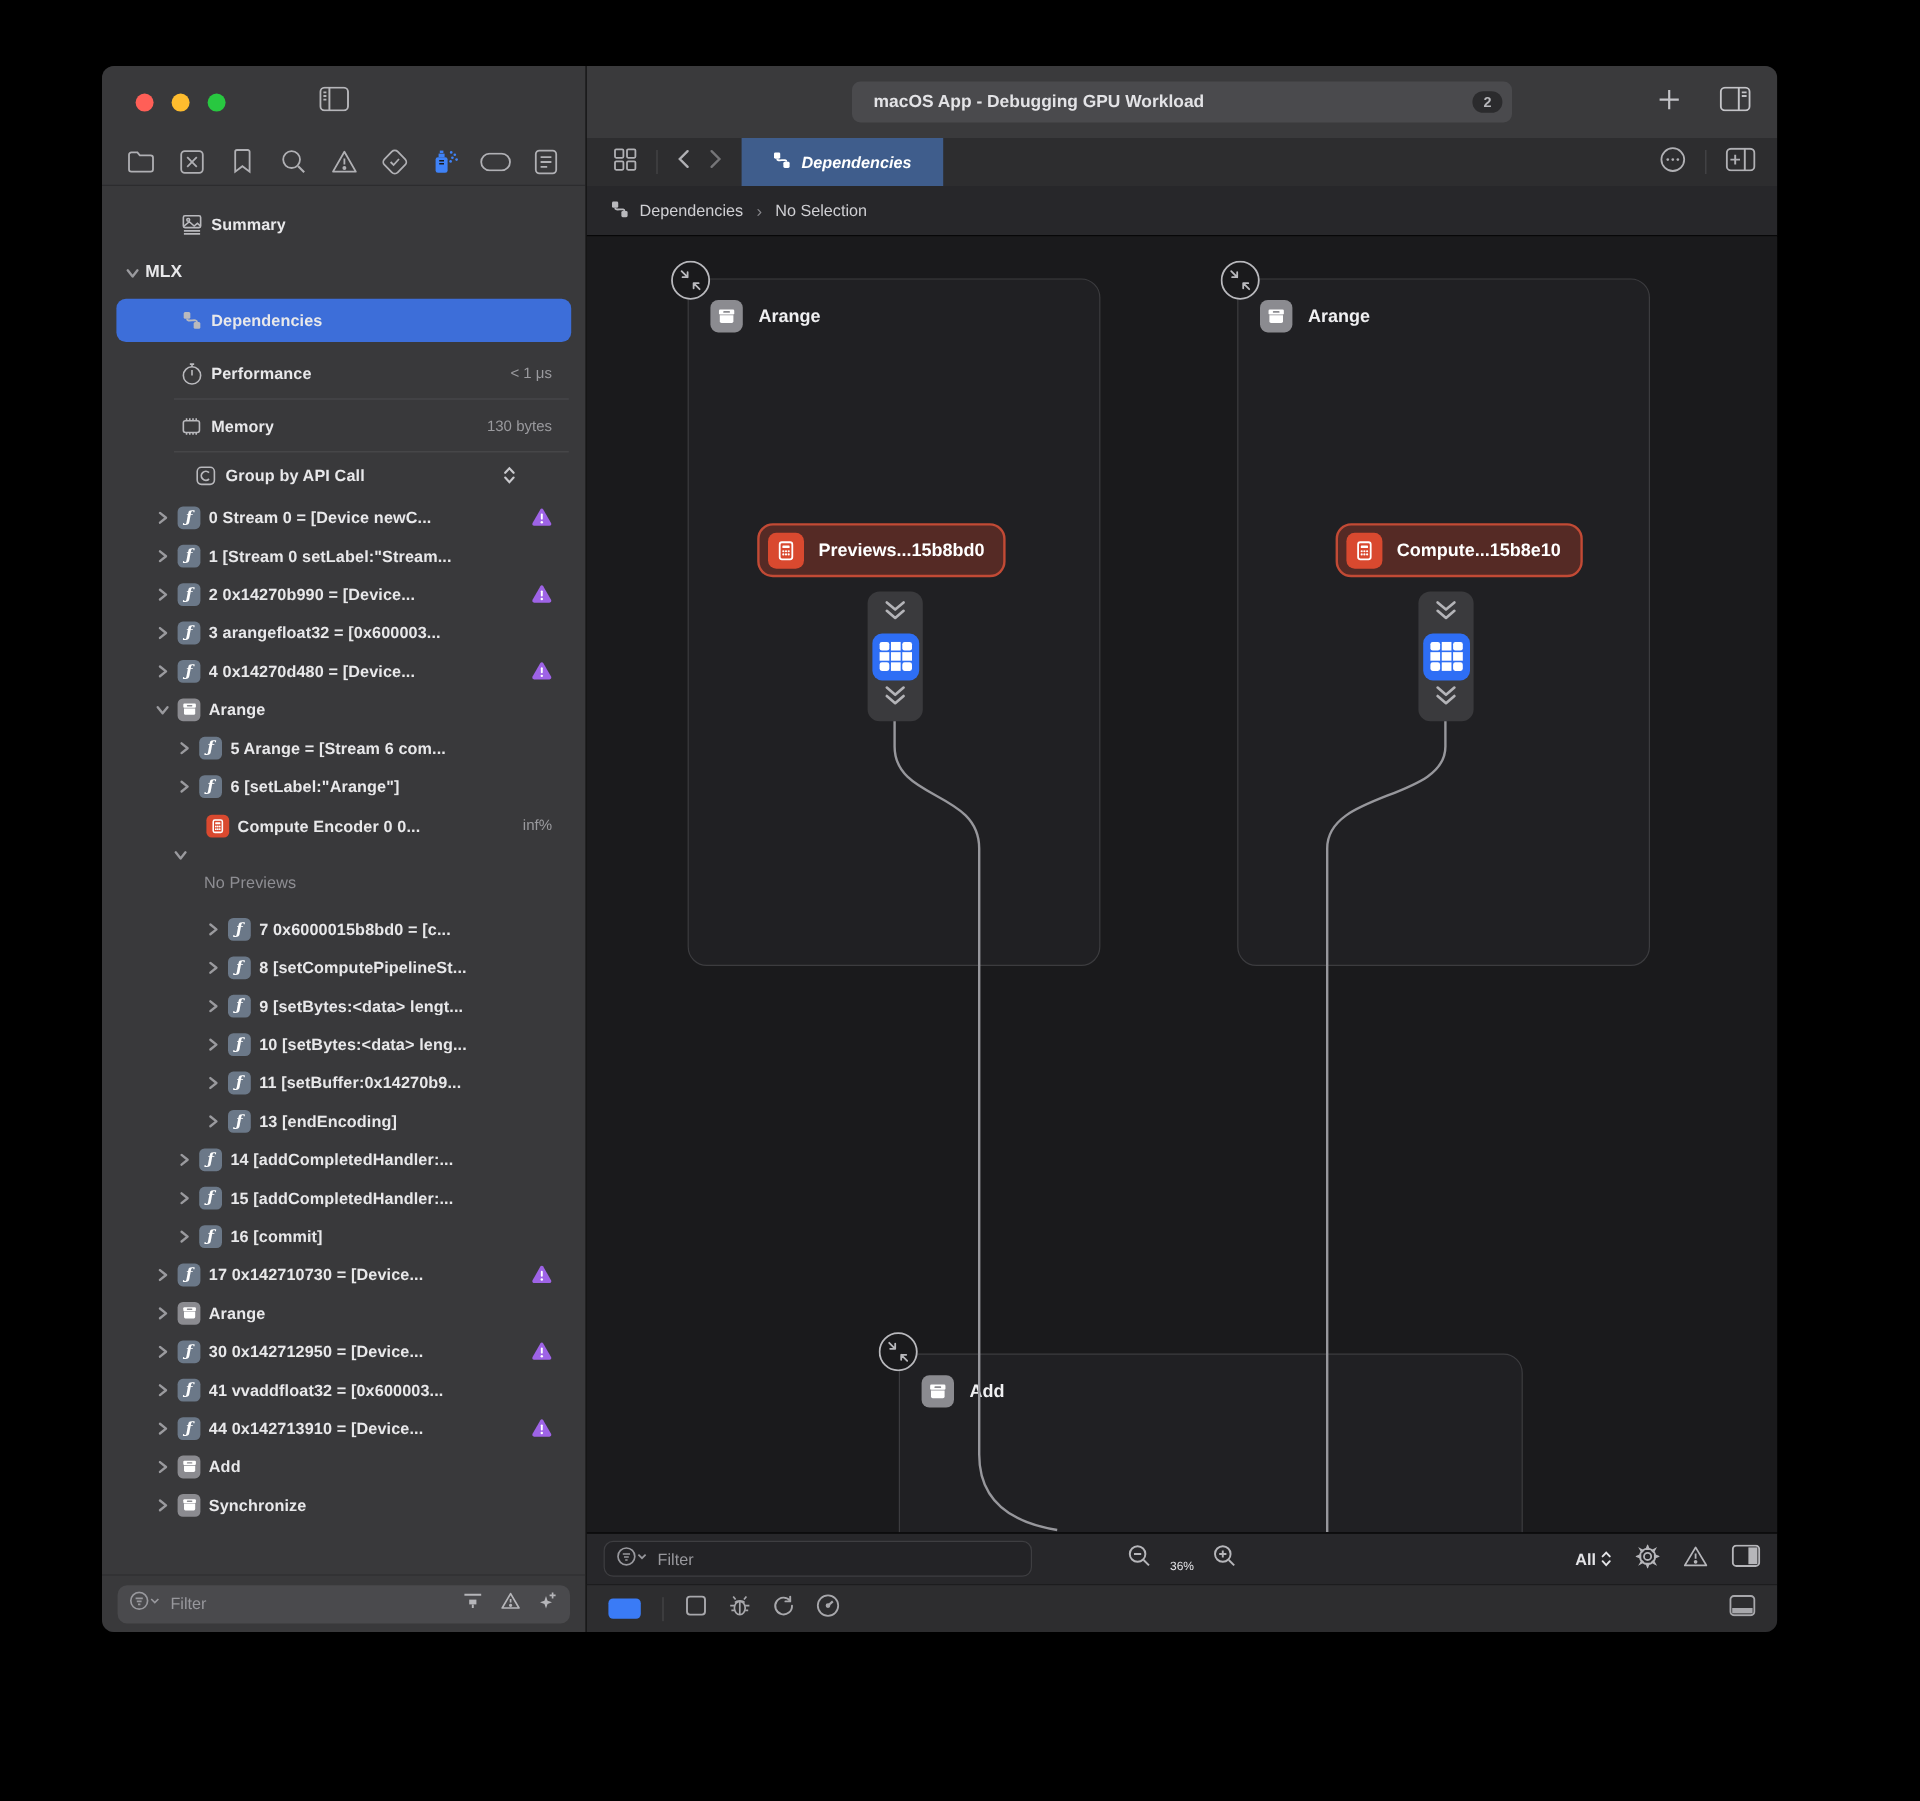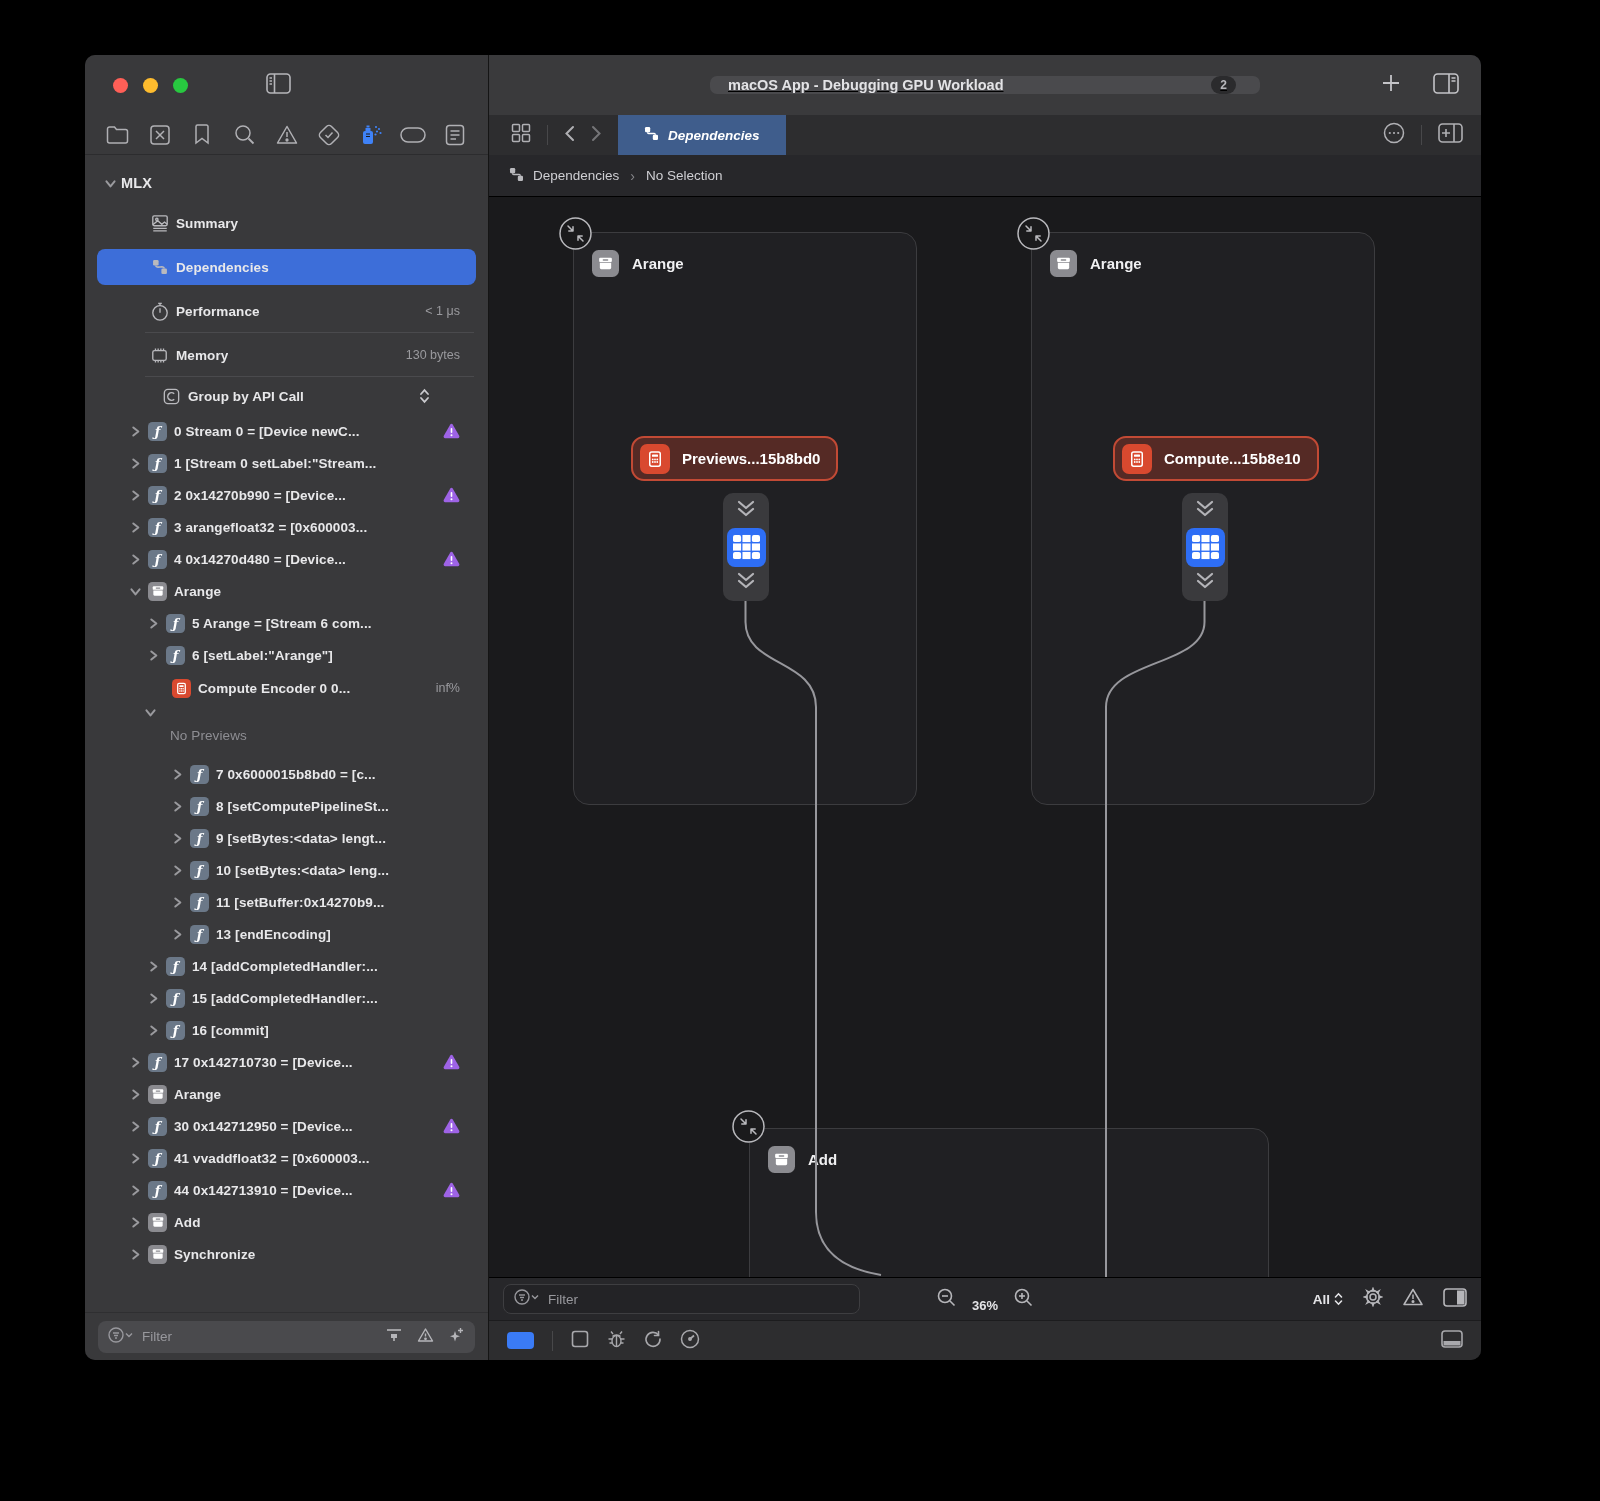--- a/index.html
+++ b/index.html
@@ -43,21 +43,21 @@
   .warn-badge { width:17px; height:16px; }
   .stepper { margin-left:auto; margin-right:44px; color:#c9c9cd; display:flex; flex-direction:column; gap:1px; }
   .sidebar-filterbar { height:48px; flex:none; display:flex; align-items:center; padding:0 13px; border-top:1px solid #2f2f31; }
   .filter-pill { flex:1; height:32px; background:#4a4a4d; border-radius:8px; display:flex; align-items:center; padding:0 10px; color:#98989d; }
   .filter-pill .ph { font-size:13.5px; margin-left:8px; }
   .filter-pill .ricons { margin-left:auto; display:flex; gap:14px; color:#b6b6ba; }
 
   
   .main { flex:1; display:flex; flex-direction:column; border-left:1px solid #151515; min-width:0; }
   .titlebar { height:60px; background:#3a3a3c; display:flex; align-items:center; justify-content:center; position:relative; flex:none; }
-  .title-pill { height:18px; background:#4a4a4d; border-radius:7px; display:flex; align-items:center; padding:0 24px 0 18px; min-width:550px; justify-content:space-between;text-decoration:underline; }
+  .title-pill { height:34px; background:#4a4a4d; border-radius:7px; display:flex; align-items:center; padding:0 8px 0 18px; min-width:550px; justify-content:space-between; }
   .title-text { color:#e3e3e6; font-size:14.5px; font-weight:600; }
   .title-badge { background:#2b2b2d; color:#b8b8bc; font-size:12px; font-weight:600; border-radius:10px; padding:2px 9px; margin-left:24px; }
   .title-right { position:absolute; right:22px; display:flex; gap:32px; color:#c4c4c8; align-items:center; }
   .tabbar { height:40px; background:#2d2d2f; display:flex; align-items:stretch; flex:none; color:#b0b0b4; position:relative; }
   .tabbar .tb-left { display:flex; align-items:center; gap:16px; padding-left:22px; }
   .tb-sep { width:1px; height:20px; background:#48484a; align-self:center; }
   .tab { margin-left:16px; background:#3f5d8c; display:flex; align-items:center; gap:9px; padding:0 26px; color:#fff; font-size:13.5px; font-style:italic; font-weight:600; }
   .tabbar .tb-right { margin-left:auto; display:flex; align-items:center; gap:16px; padding-right:18px; }
   .breadcrumb { height:42px; background:#27272a; display:flex; align-items:center; padding-left:20px; gap:9px; color:#cfcfd3; font-size:13.5px; flex:none; border-bottom:1px solid #000; }
   .crumb-sep { color:#86868b; font-size:14px; padding:0 2px; }
@@ -73,21 +73,21 @@
   .cnode .nlabel { color:#fff; font-size:15px; font-weight:700; white-space:nowrap; }
   .bufpill { position:absolute; width:46px; height:108px; background:#3a3a3d; border-radius:10px; display:flex; flex-direction:column; align-items:center; justify-content:space-between; padding:7px 0; }
   .bufpill .dchev { color:#b4b4b8; }
   .bufgrid { width:39px; height:39px; border-radius:8px; background:#2e6ef5; display:flex; align-items:center; justify-content:center; }
   .lines { position:absolute; inset:0; pointer-events:none; }
 
   .canvas-bottombar { height:43px; background:#27272a; border-top:1px solid #000; display:flex; align-items:center; padding:0 14px; flex:none; position:relative; color:#b6b6ba; }
   .cb-filter { width:357px; height:30px; border:1px solid #3e3e41; background:#232326; border-radius:8px; display:flex; align-items:center; padding:0 10px; color:#98989d; }
   .cb-filter .ph { font-size:13.5px; margin-left:8px; }
   .zoomctl { position:absolute; left:50%; transform:translateX(-50%); display:flex; align-items:center; gap:16px; }
-  .zoomctl .zlevel { color:#e4e4e7; font-size:13px; font-weight:700;margin-top:12px; }
+  .zoomctl .zlevel { color:#e4e4e7; font-size:10px; font-weight:400;margin-top:12px; }
   .cb-right { margin-left:auto; display:flex; align-items:center; gap:20px; }
   .scope { display:flex; align-items:center; gap:4px; color:#e4e4e7; font-size:13.5px; font-weight:600; }
   .debugbar { height:40px; background:#2d2d2f; border-top:1px solid #1c1c1e; display:flex; align-items:center; padding:0 18px; gap:18px; color:#a8a8ac; flex:none; position:relative; }
   .mode-blue { width:27px; height:17px; border-radius:4px; background:#3a7bf6; }
   .db-right { margin-left:auto; }
 </style>
 </head>
 <body>
 
 <div class="window">
@@ -168,39 +168,39 @@
         <span class="nav-ic">
           <svg width="20" height="22" viewBox="0 0 20 22" fill="none" stroke="currentColor" stroke-width="1.5">
             <rect x="1.5" y="1.5" width="17" height="19" rx="3"></rect>
             <line x1="5.5" y1="7" x2="14.5" y2="7"></line>
             <line x1="5.5" y1="11" x2="14.5" y2="11"></line>
             <line x1="5.5" y1="15" x2="11" y2="15"></line>
           </svg>
         </span>
       </div>
     <div class="tree">
-        <div class="trow k-root">
-          <span class="chev">
-            <svg width="11" height="11" viewBox="0 0 10 10">
-              <path transform="rotate(90 5 5)" d="M3 1.3 L7.6 5 L3 8.7" stroke="currentColor" stroke-width="1.8" fill="none" stroke-linecap="round" stroke-linejoin="round"></path>
-            </svg>
-          </span>
-          <span class="lbl">MLX</span>
-        </div>
         <div class="trow k-section">
           <span class="ticon plain">
             <svg width="18" height="18" viewBox="0 0 20 20" fill="none" stroke="currentColor" stroke-width="1.5">
               <rect x="2" y="2" width="16" height="11" rx="1.5"></rect>
               <circle cx="6.5" cy="5.8" r="1.3"></circle>
               <path d="M2 12 L7.5 7.5 L12 11.5 L15 9 L18 11.5"></path>
               <line x1="2.5" y1="16" x2="17.5" y2="16"></line>
               <line x1="2.5" y1="18.8" x2="17.5" y2="18.8"></line>
             </svg>
           </span>
           <span class="lbl">Summary</span>
+        </div>
+        <div class="trow k-root">
+          <span class="chev">
+            <svg width="11" height="11" viewBox="0 0 10 10">
+              <path transform="rotate(90 5 5)" d="M3 1.3 L7.6 5 L3 8.7" stroke="currentColor" stroke-width="1.8" fill="none" stroke-linecap="round" stroke-linejoin="round"></path>
+            </svg>
+          </span>
+          <span class="lbl">MLX</span>
         </div>
         <div class="trow k-section selected">
           <span class="ticon plain">
             <svg width="16" height="16" viewBox="0 0 15 15" fill="currentColor">
               <rect x="1" y="1" width="5.2" height="5.2" rx="1.2"></rect>
               <rect x="8.8" y="8.8" width="5.2" height="5.2" rx="1.2"></rect>
               <path d="M3.6 6.2 C3.6 9.5 11.4 5.5 11.4 8.8" fill="none" stroke="currentColor" stroke-width="1.5"></path>
             </svg>
           </span>
           <span class="lbl">Dependencies</span>

